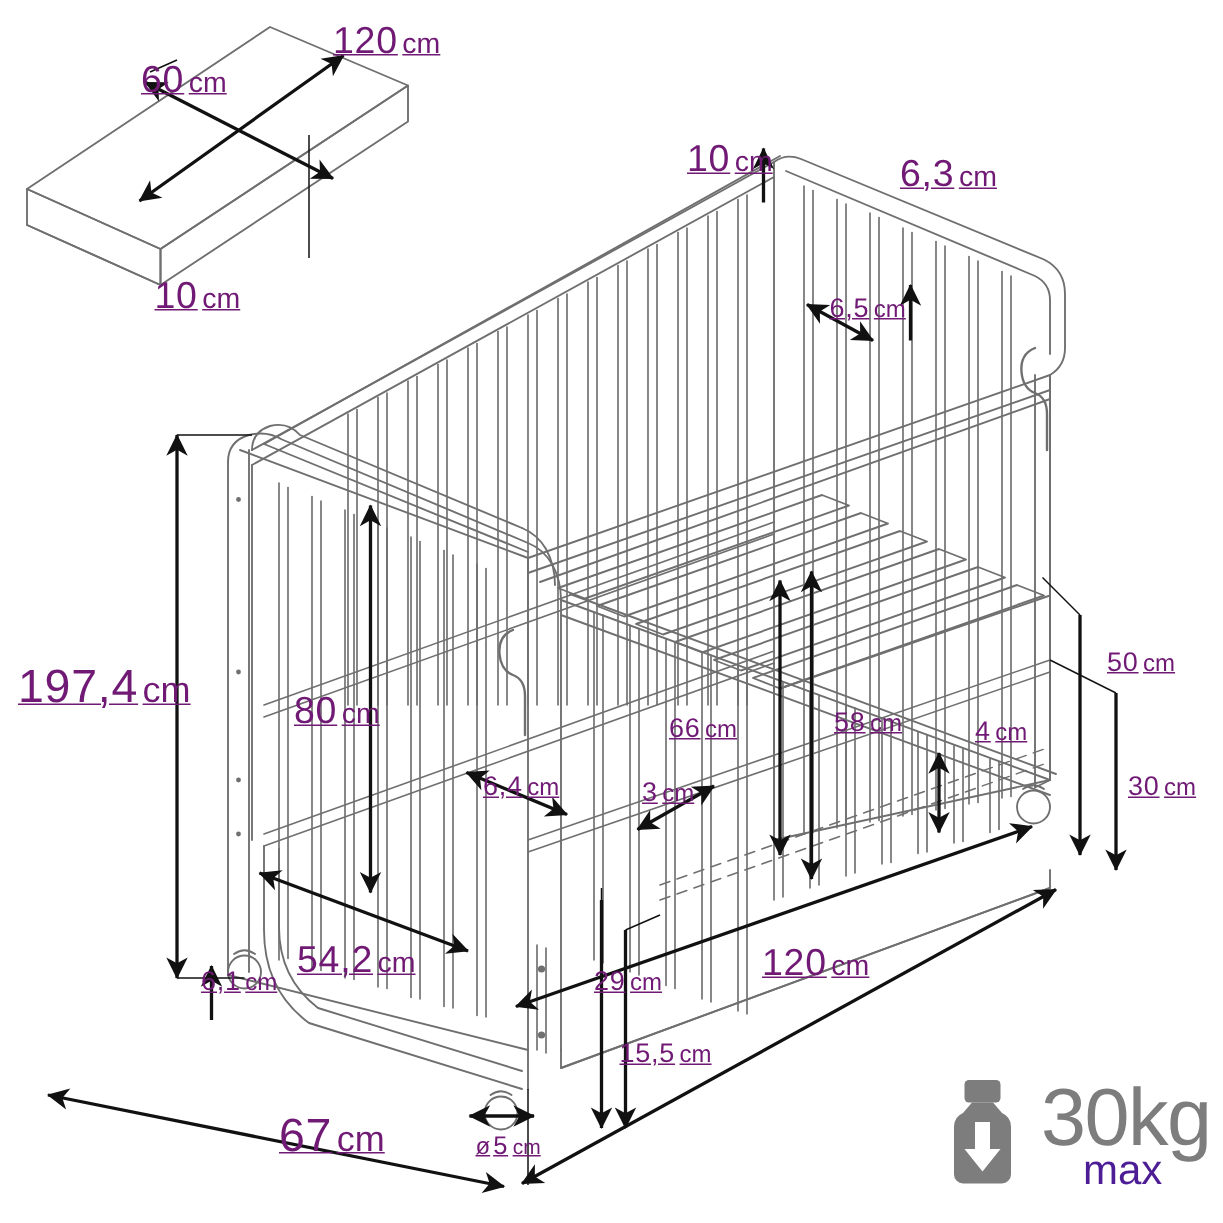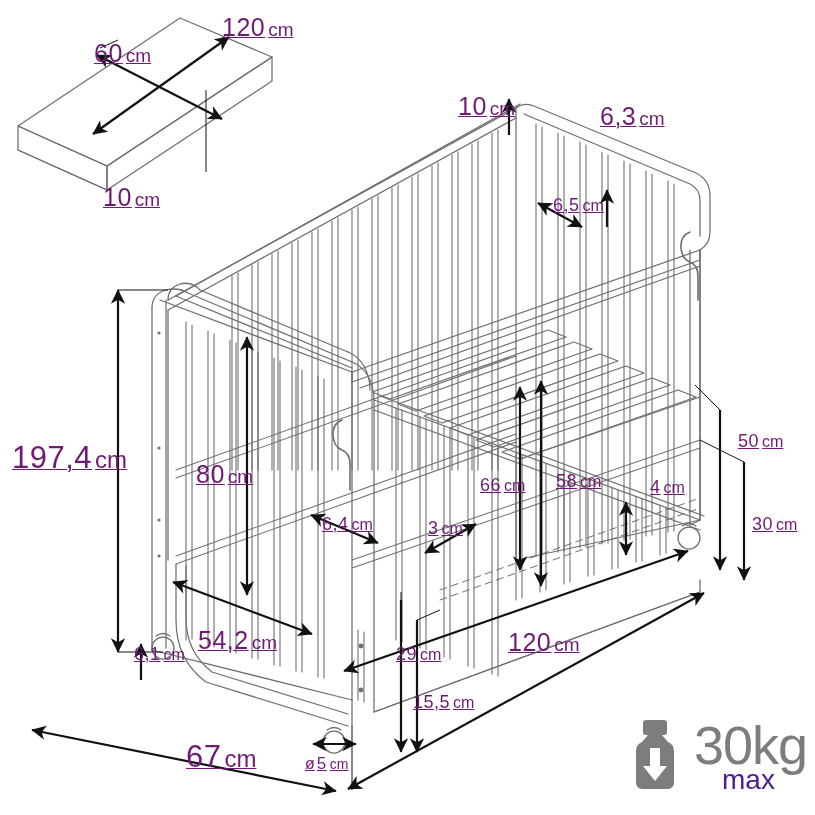--- a/index.html
+++ b/index.html
@@ -316,21 +316,21 @@
   </div>
   <div class="dim-label" style="left:196px;top:462px;">
     <span class="num">80</span><span class="unit">cm</span>
   </div>
   <div class="dim-label small" style="left:322px;top:515px;">
     <span class="num">6,4</span><span class="unit">cm</span>
   </div>
   <div class="dim-label small" style="left:428px;top:519px;">
     <span class="num">3</span><span class="unit">cm</span>
   </div>
-  <div class="dim-label small" style="left:480px;top:476px;">
+  <div class="dim-label small" style="left:446px;top:476px;">
     <span class="num">66</span><span class="unit">cm</span>
   </div>
   <div class="dim-label small" style="left:556px;top:472px;">
     <span class="num">58</span><span class="unit">cm</span>
   </div>
   <div class="dim-label small" style="left:614px;top:478px;margin-left:36px;">
     <span class="num">4</span><span class="unit">cm</span>
   </div>
   <div class="dim-label small" style="left:738px;top:432px;">
     <span class="num">50</span><span class="unit">cm</span>
@@ -349,21 +349,21 @@
   </div>
   <div class="dim-label small" style="left:396px;top:645px;">
     <span class="num">29</span><span class="unit">cm</span>
   </div>
   <div class="dim-label small" style="left:413px;top:693px;">
     <span class="num">15,5</span><span class="unit">cm</span>
   </div>
   <div class="dim-label big" style="left:186px;top:741px;">
     <span class="num">67</span><span class="unit">cm</span>
   </div>
-  <div class="dim-label tiny" style="left:305px;top:755px;">
+  <div class="dim-label tiny" style="left:317px;top:755px;">
     <span class="pre">ø</span><span class="num">5</span><span class="unit">cm</span>
   </div>
 
   <div id="weight-badge">
     <div class="wicon">
       <svg viewBox="0 0 58 78" width="58" height="78">
         <path d="M20 2 h18 a3 3 0 0 1 3 3 v9 a3 3 0 0 1 -3 3 h-18 a3 3 0 0 1 -3 -3 v-9 a3 3 0 0 1 3 -3 z" fill="#7d7d7d"></path>
         <path d="M22 17 h14 l6 7 a10 10 0 0 1 6 9 v32 a6 6 0 0 1 -6 6 h-26 a6 6 0 0 1 -6 -6 v-32 a10 10 0 0 1 6 -9 z" fill="#7d7d7d"></path>
         <path d="M24 30 h10 v18 h7 l-12 15 l-12 -15 h7 z" fill="#ffffff"></path>
       </svg>

